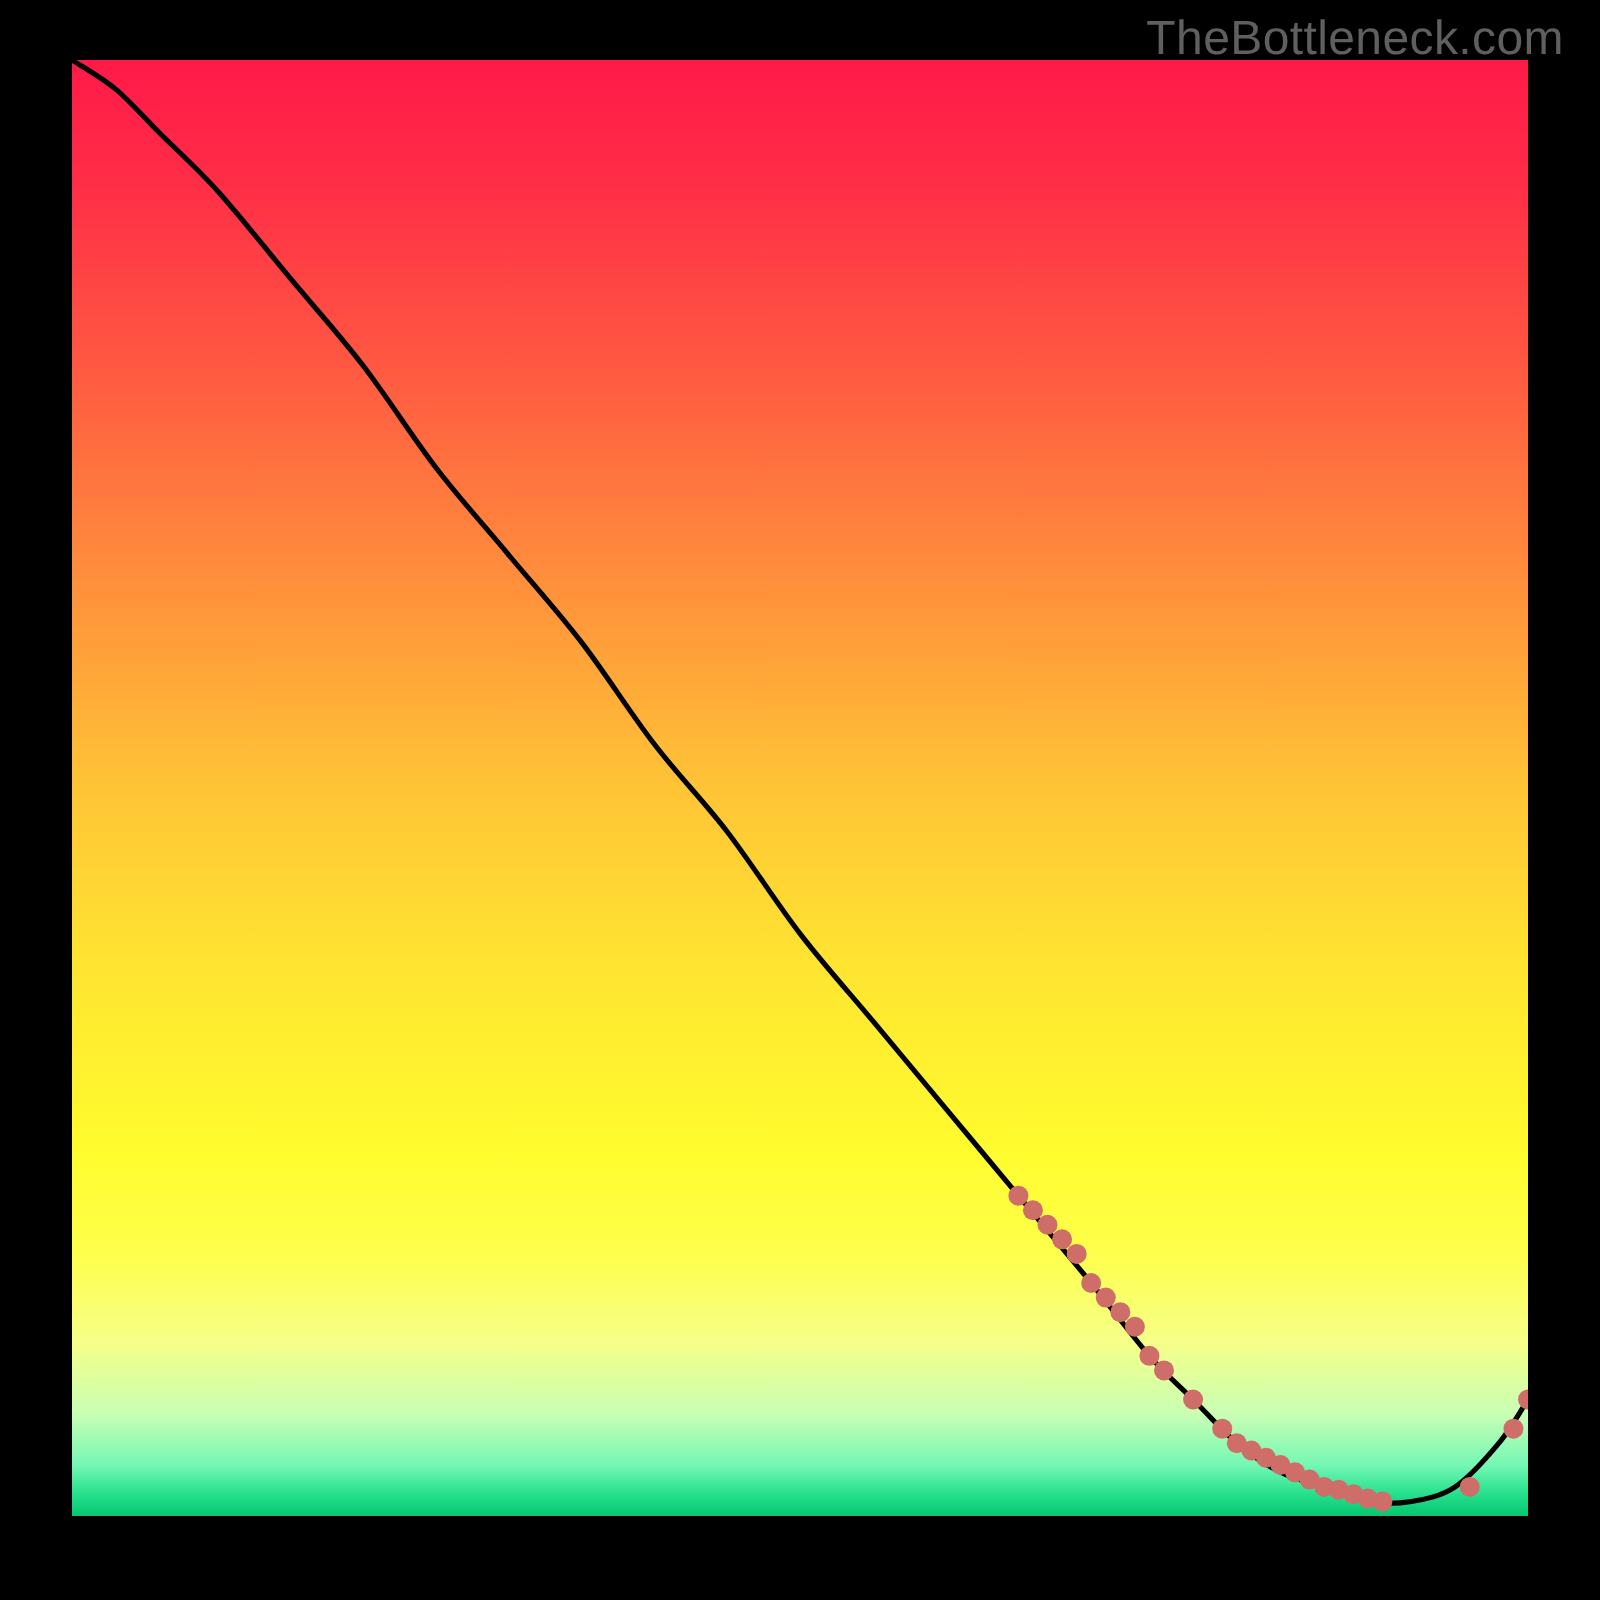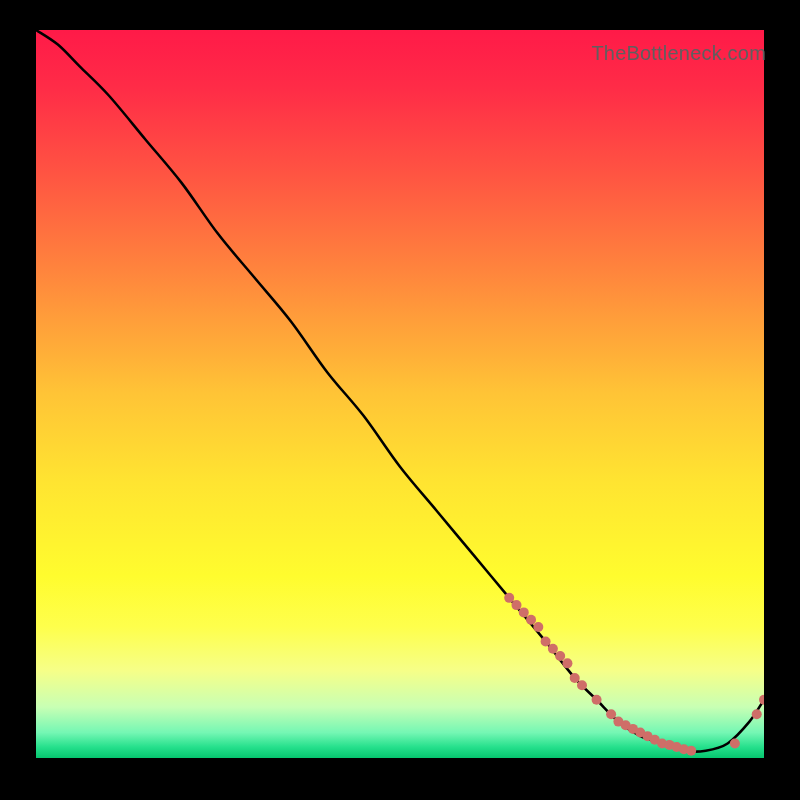--- a/index.html
+++ b/index.html
@@ -29,27 +29,26 @@
     inset: 0;
   }
   .curve {
     position: absolute;
     inset: 0;
     pointer-events: none;
   }
   .attribution {
     position: absolute;
     top: 6px;
-    right: 34px;
+    right: 18px;
     font-family: Arial, Helvetica, sans-serif;
-    font-size: 20px;
+    font-size: 24px;
     color: #5f5f5f;
     letter-spacing: 0.2px;
     user-select: none;
-    margin-top: 36px;
   }
 </style>
 </head>
 <body>
 <div class="stage">
 
   <div class="plot">
     <svg class="gradient" viewBox="0 0 100 100" preserveAspectRatio="none">
       <defs>
         <linearGradient id="bg" x1="0" y1="0" x2="0" y2="1">

